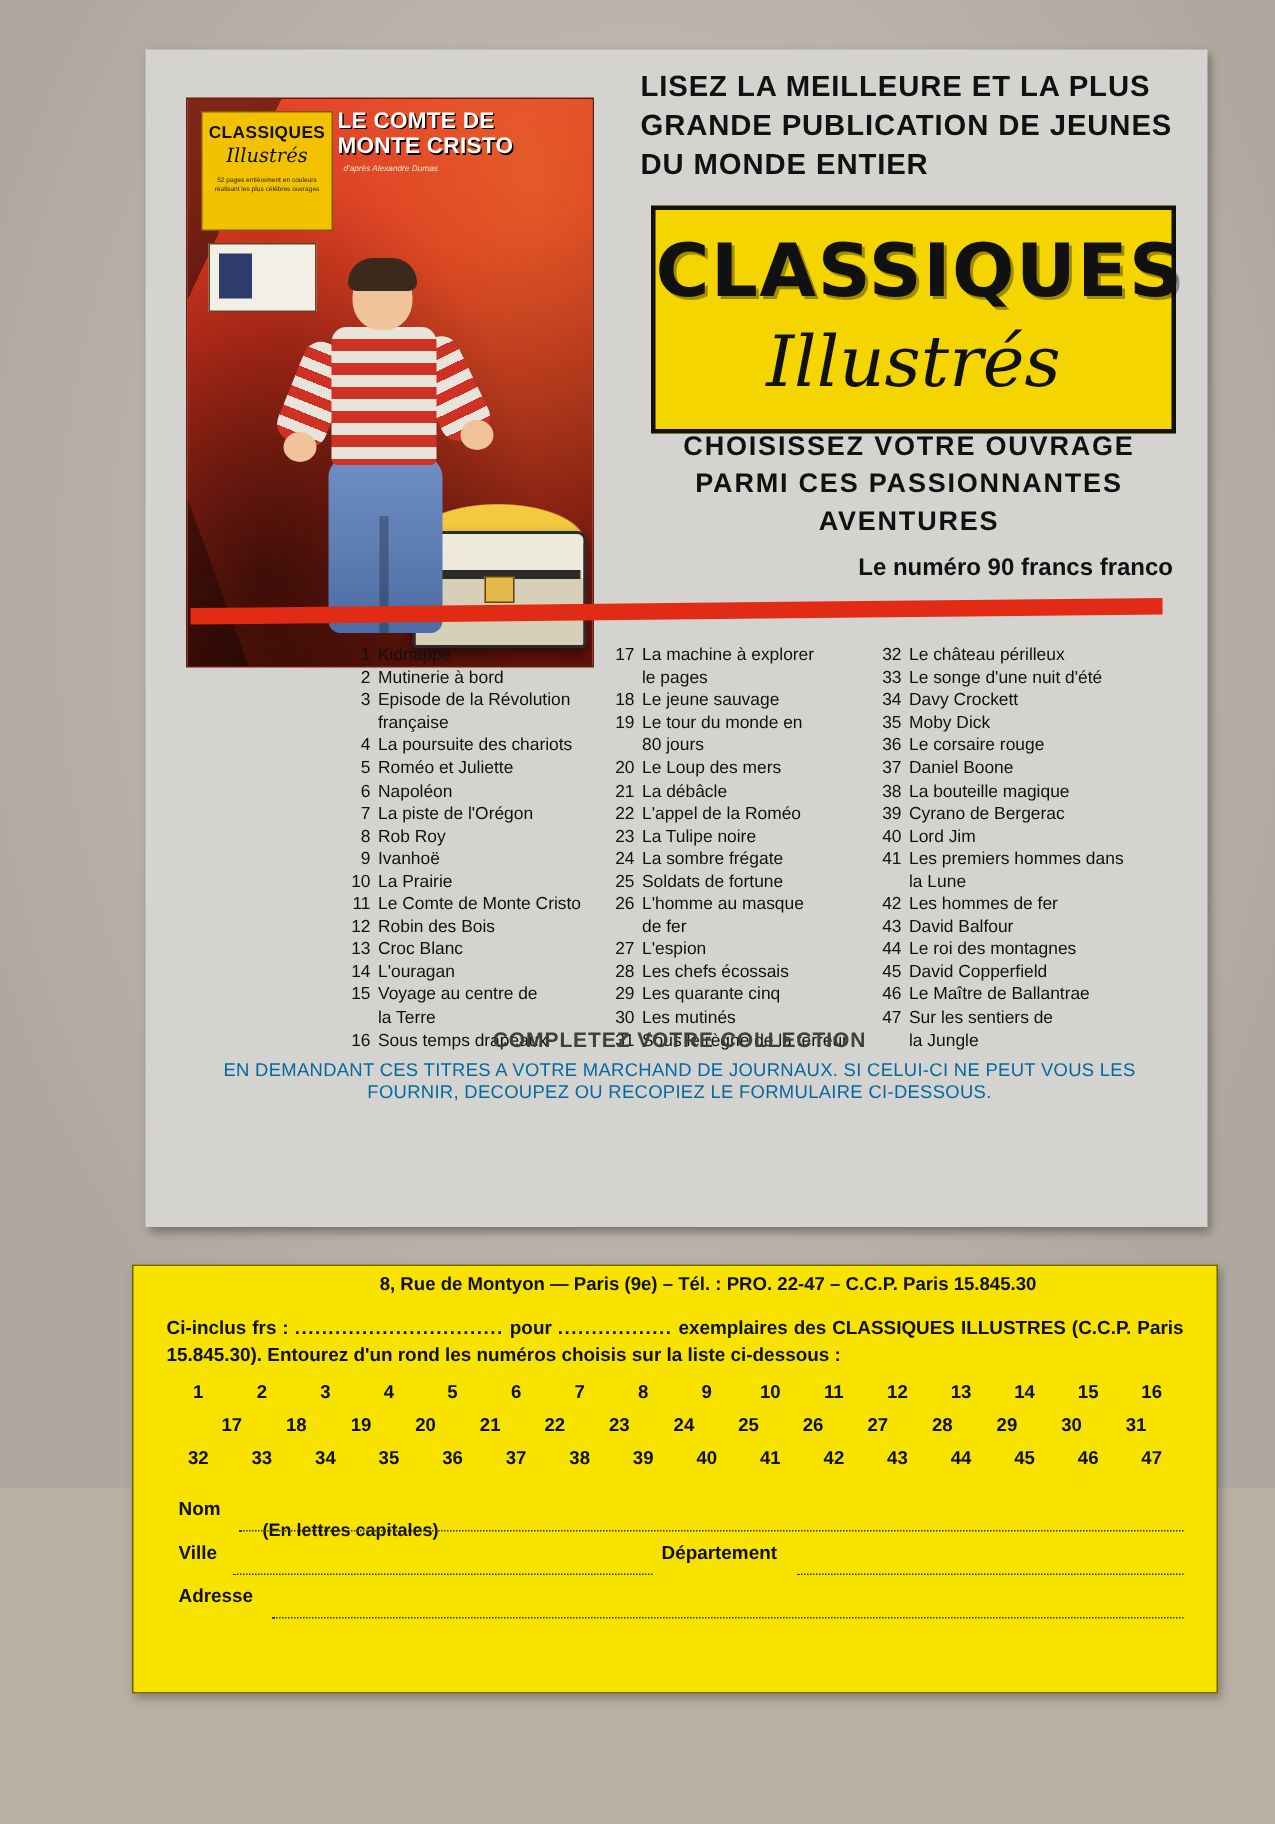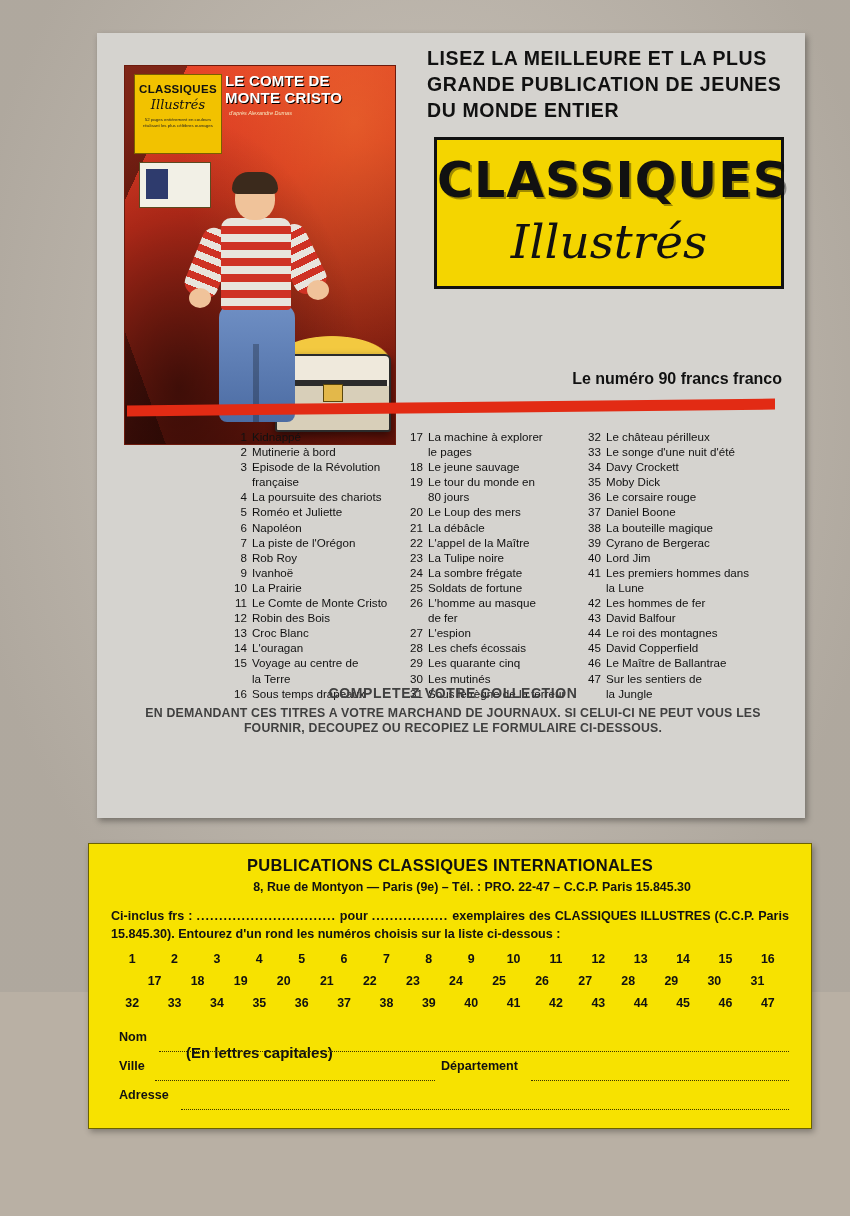--- a/index.html
+++ b/index.html
@@ -181,21 +181,21 @@
   .col-3 { left: 450px; width: 206px; }
   .item { display: flex; line-height: 15.1px; }
   .item .num { width: 18px; text-align: right; flex: none; padding-right: 5px; }
   .item .txt { flex: 1; }
 
   .complete {
     position: absolute; left: 36px; top: 652px; width: 640px;
     text-align: center;
   }
   .complete .c1 { font-size: 14px; font-weight: bold; letter-spacing: .6px; color: #404040; }
-  .complete .c2 { margin-top: 5px; font-size: 12.3px; font-weight: bold; color: #404040; line-height: 15px; letter-spacing: .2px; }
+  .complete .c2 { margin-top: 5px; font-size: 12.3px; font-weight: normal; color: #0369a1; line-height: 15px; letter-spacing: .2px; }
 
   
   .coupon {
     position: absolute; left: 88px; top: 843px; width: 722px; height: 284px;
     background: #f7e200;
     border: 1px solid #6b6200;
     box-shadow: 2px 3px 6px rgba(0,0,0,0.3);
   }
   .cp-title {
     margin-top: 12px; text-align: center;
@@ -216,21 +216,21 @@
   .numrow span { flex: 1; text-align: center; }
   .numrow.r2 { padding-left: 22px; padding-right: 10px; margin-top: 8px;}
   .numrow.r3 { margin-top: 8px; }
   .fields { margin: 20px 22px 0 22px; font-size: 12.6px; font-weight: bold; color: #111; }
   .fieldrow { position: relative; height: 29px; }
   .fieldrow .lbl { position: absolute; left: 8px; top: 0; }
   .fieldrow .line {
     position: absolute; bottom: 7px; height: 1px;
     border-bottom: 1px dotted #3a3500;
   }
-  .small-note { position: absolute; left: 64px; top: 14px; font-size: 15px; font-weight: bold; margin-left: 11px; }
+  .small-note { position: absolute; left: 64px; top: 14px; font-size: 12px; font-weight: bold; }
   .dept { position: absolute; left: 330px; top: 0; }
 </style>
 </head>
 <body>
 
 <div class="page">
 
   <div class="ad-top">
 
     <div class="headline">LISEZ LA MEILLEURE ET LA PLUS GRANDE PUBLICATION DE JEUNES DU MONDE ENTIER</div>
@@ -257,20 +257,21 @@
       <div class="cover-swatch"></div>
       <div class="cover-title">LE COMTE DE MONTE CRISTO</div>
       <div class="cover-sub">d'après Alexandre Dumas</div>
     </div>
 
     <div class="logo-box">
       <div class="logo-main">CLASSIQUES</div>
       <div class="logo-script">Illustrés</div>
     </div>
 
+    <div class="subhead">CHOISISSEZ VOTRE OUVRAGE PARMI CES PASSIONNANTES AVENTURES</div>
     <div class="price">Le numéro 90 francs franco</div>
     <div class="red-bar"></div>
 
     <div class="lists">
 
       <div class="col col-1">
         <div class="item">
             <span class="num">1</span>
             <span class="txt">Kidnappé</span>
           </div>
@@ -368,21 +369,21 @@
         <div class="item">
             <span class="num">20</span>
             <span class="txt">Le Loup des mers</span>
           </div>
         <div class="item">
             <span class="num">21</span>
             <span class="txt">La débâcle</span>
           </div>
         <div class="item">
             <span class="num">22</span>
-            <span class="txt">L'appel de la Maître</span>
+            <span class="txt">L'appel de la Roméo</span>
           </div>
         <div class="item">
             <span class="num">23</span>
             <span class="txt">La Tulipe noire</span>
           </div>
         <div class="item">
             <span class="num">24</span>
             <span class="txt">La sombre frégate</span>
           </div>
         <div class="item">
@@ -495,21 +496,20 @@
       </div>
     </div>
 
     <div class="complete">
       <div class="c1">COMPLETEZ VOTRE COLLECTION</div>
       <div class="c2">EN DEMANDANT CES TITRES A VOTRE MARCHAND DE JOURNAUX. SI CELUI-CI NE PEUT VOUS LES FOURNIR, DECOUPEZ OU RECOPIEZ LE FORMULAIRE CI-DESSOUS.</div>
     </div>
   </div>
 
   <div class="coupon">
-    <div class="cp-title">PUBLICATIONS CLASSIQUES INTERNATIONALES</div>
     <div class="cp-addr">8, Rue de Montyon — Paris (9e) – Tél. : PRO. 22-47 – C.C.P. Paris 15.845.30</div>
 
     <div class="cp-body">
       <span>Ci-inclus frs : </span><span class="dots">...............................</span><span> pour </span><span class="dots">.................</span><span> exemplaires des CLASSIQUES ILLUSTRES (C.C.P. Paris 15.845.30). Entourez d'un rond les numéros choisis sur la liste ci-dessous :</span>
     </div>
 
     <div class="numgrid">
       <div class="numrow r1">
         <span>1</span>
         <span>2</span>

